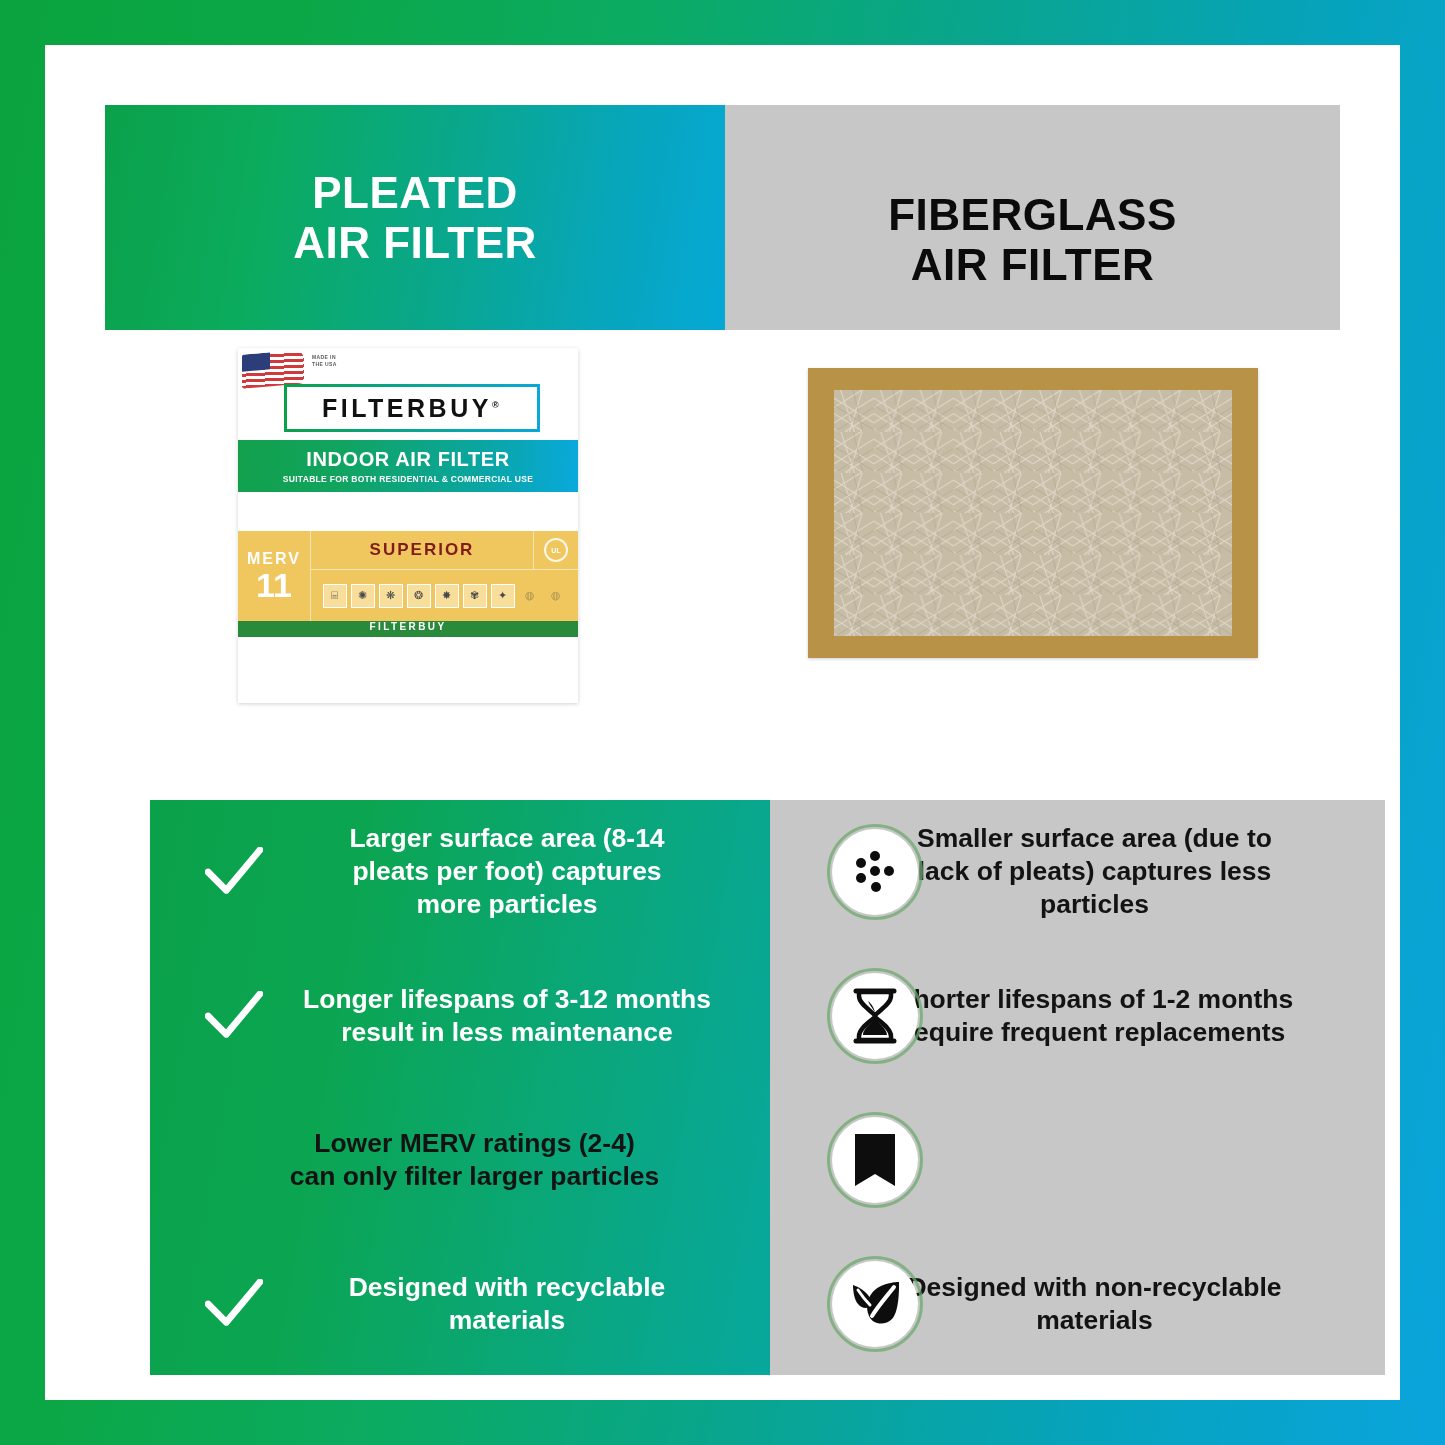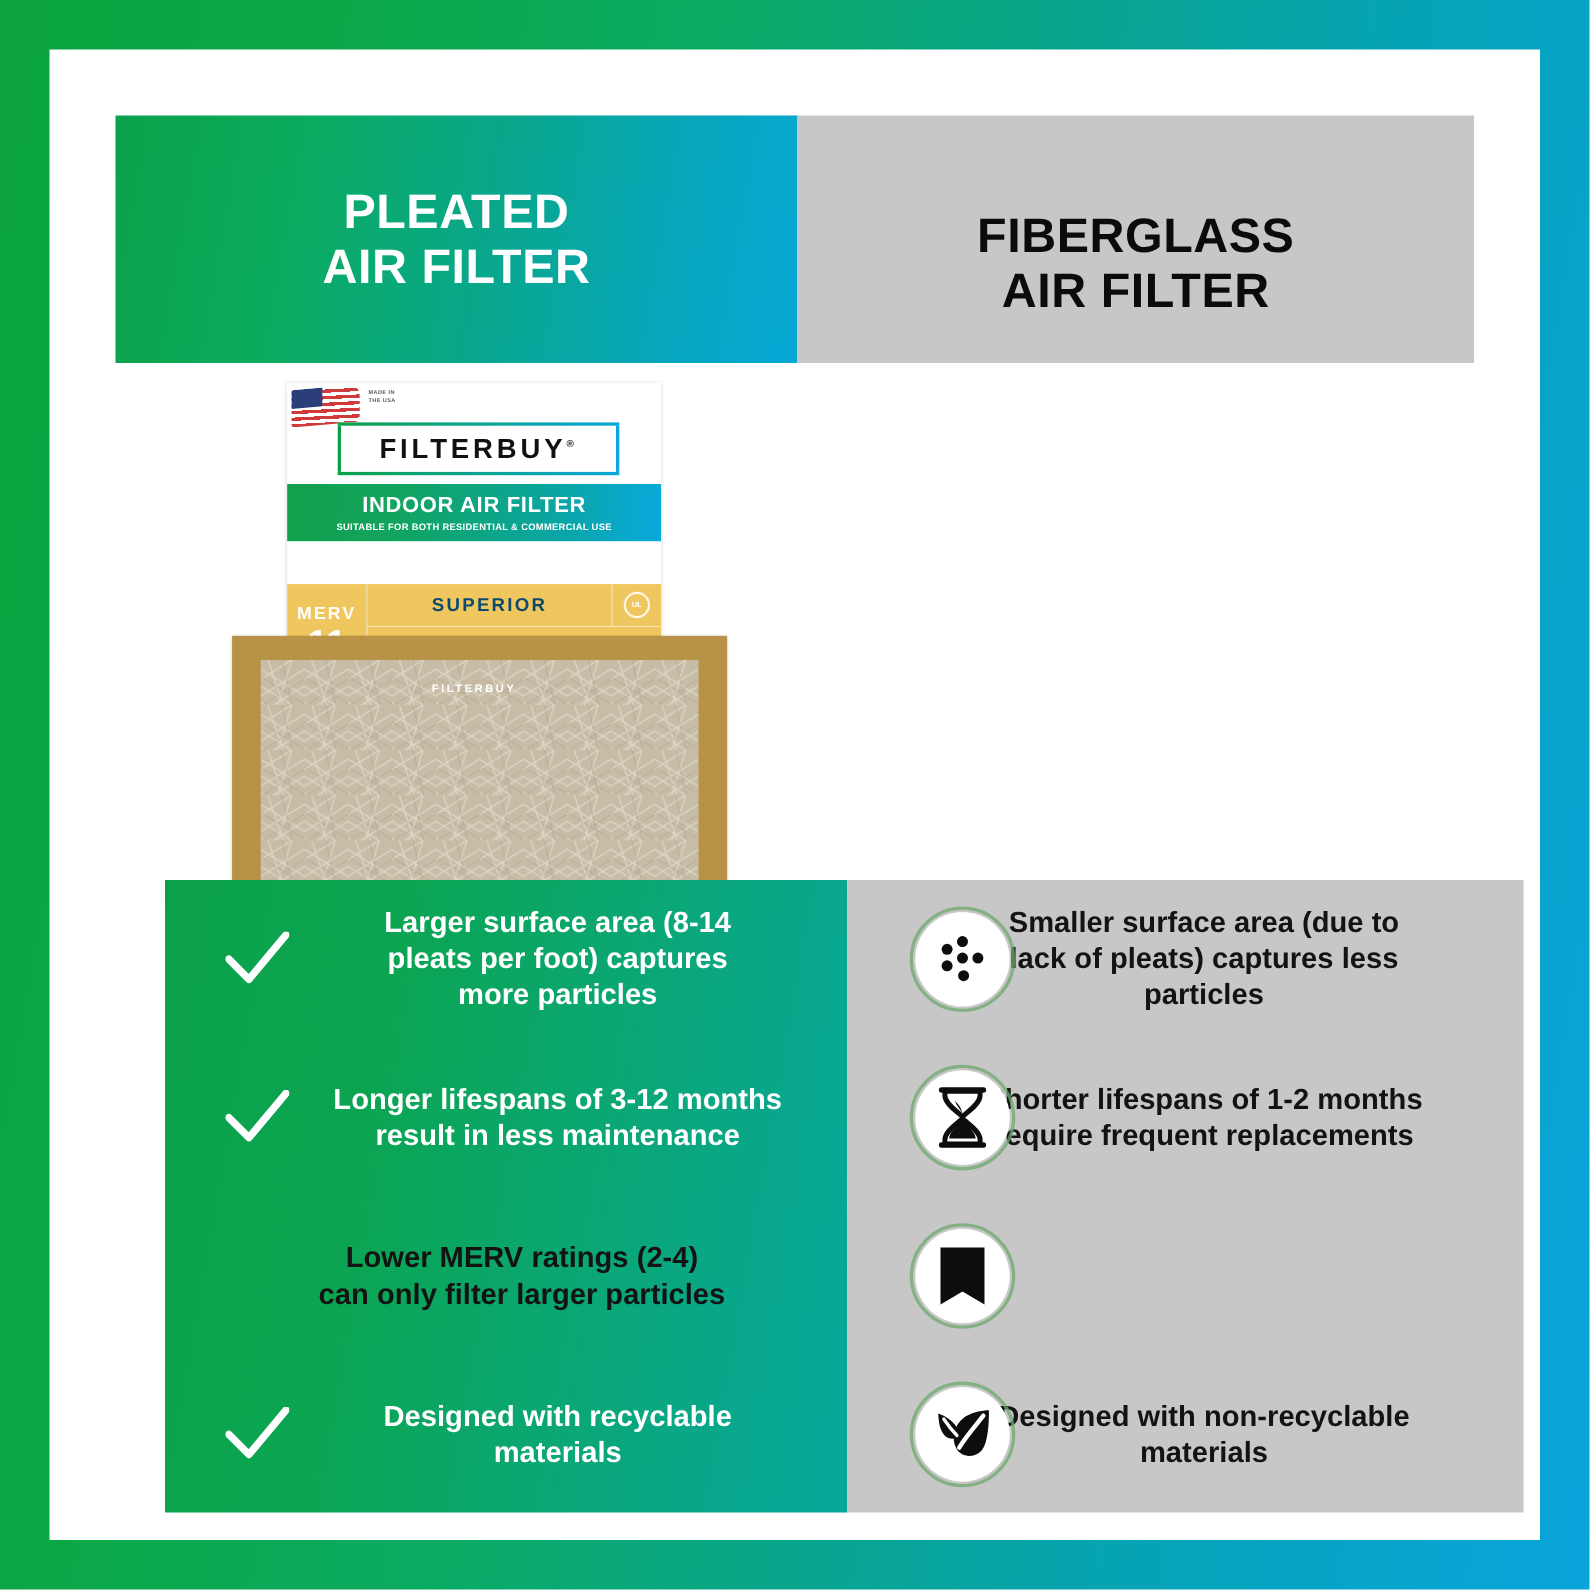--- a/index.html
+++ b/index.html
@@ -39,22 +39,22 @@
     font-size:44px;
     line-height:1.13;
     letter-spacing:0.5px;
     white-space:pre-line;
   }
   .hdr-left .hdr-text{color:#ffffff;}
   .hdr-right .hdr-text{color:#0b0b0b;margin-top:44px;}
 
   
   #products{
-    position:absolute;left:71px;top:285px;width:1235px;height:420px;
-    display:flex;background:#ffffff;flex-direction:column;
+    position:absolute;left:48px;top:285px;width:1235px;height:420px;
+    display:flex;background:#ffffff;
   }
   .prod-cell{width:620px;height:100%;position:relative;}
   .prod-cell.right{width:615px;}
 
   
   #filterbox{
     position:absolute;left:145px;top:18px;width:340px;height:355px;
     background:#ffffff;
     box-shadow:0 1px 4px rgba(0,0,0,.18);
     overflow:hidden;
@@ -104,21 +104,21 @@
     border-right:1px solid rgba(255,255,255,.55);
   }
   .fb-merv-l{font-size:16px;font-weight:bold;letter-spacing:2px;}
   .fb-merv-n{font-size:34px;font-weight:bold;line-height:1;}
   .fb-midright{flex:1;display:flex;flex-direction:column;}
   .fb-sup-row{
     height:38px;display:flex;align-items:center;
     border-bottom:1px solid rgba(255,255,255,.55);
   }
   .fb-superior{
-    flex:1;text-align:center;color:#0c4a6e;font-size:17px;font-weight:bold;letter-spacing:2px;
+    flex:1;text-align:center;color:#7f1d1d;font-size:17px;font-weight:bold;letter-spacing:2px;
   }
   .fb-ul{
     width:44px;height:100%;display:flex;align-items:center;justify-content:center;
     border-left:1px solid rgba(255,255,255,.55);
   }
   .fb-ul-mark{
     width:20px;height:20px;border-radius:50%;
     border:2px solid rgba(255,255,255,.85);
     font-size:7px;color:#fff;font-weight:bold;
     display:flex;align-items:center;justify-content:center;

